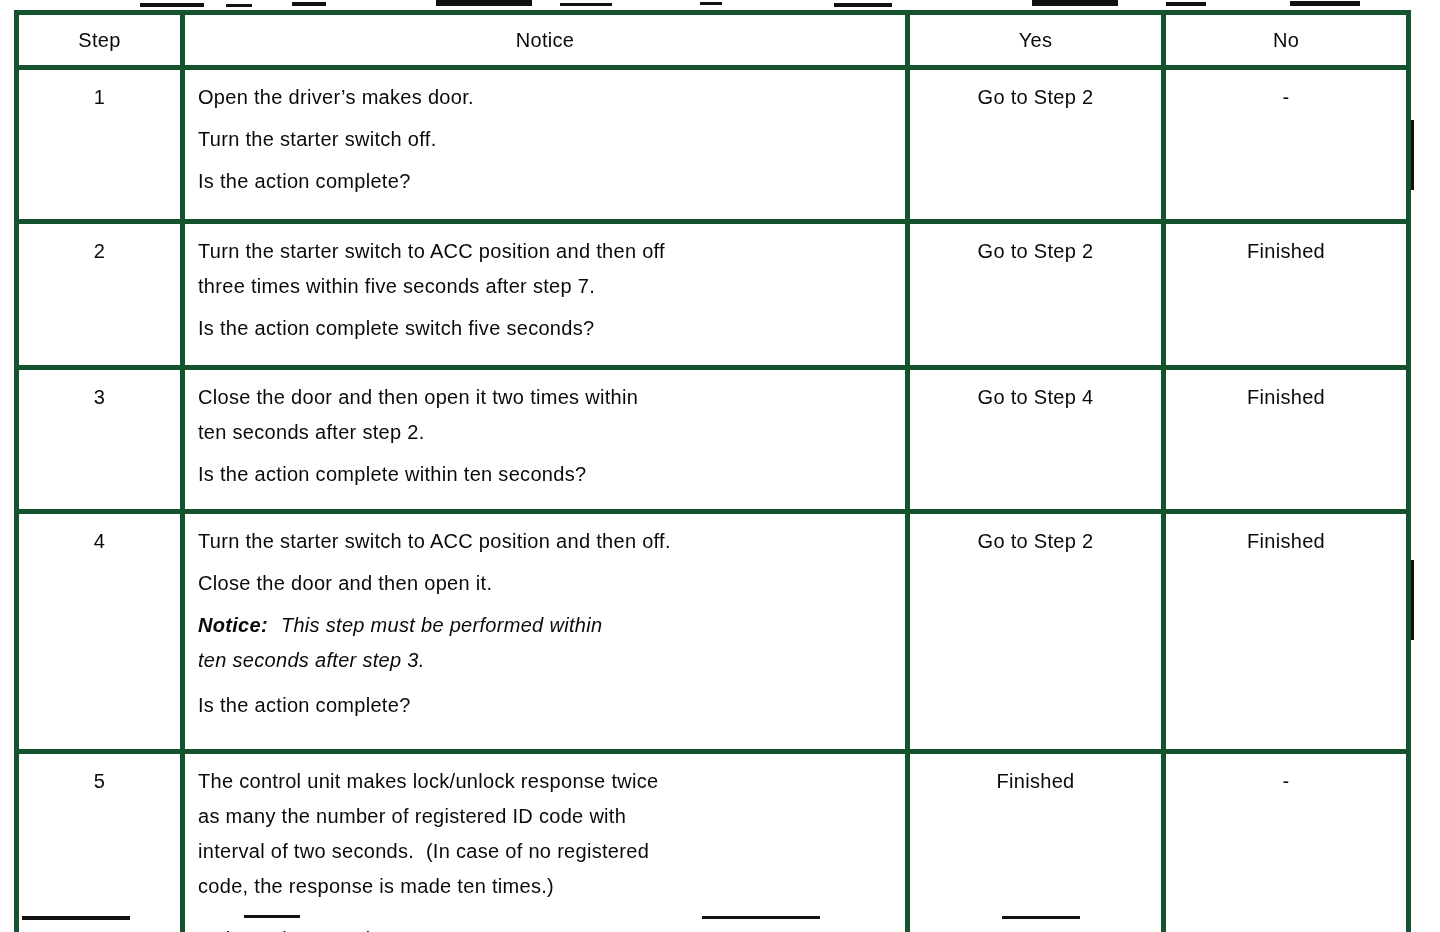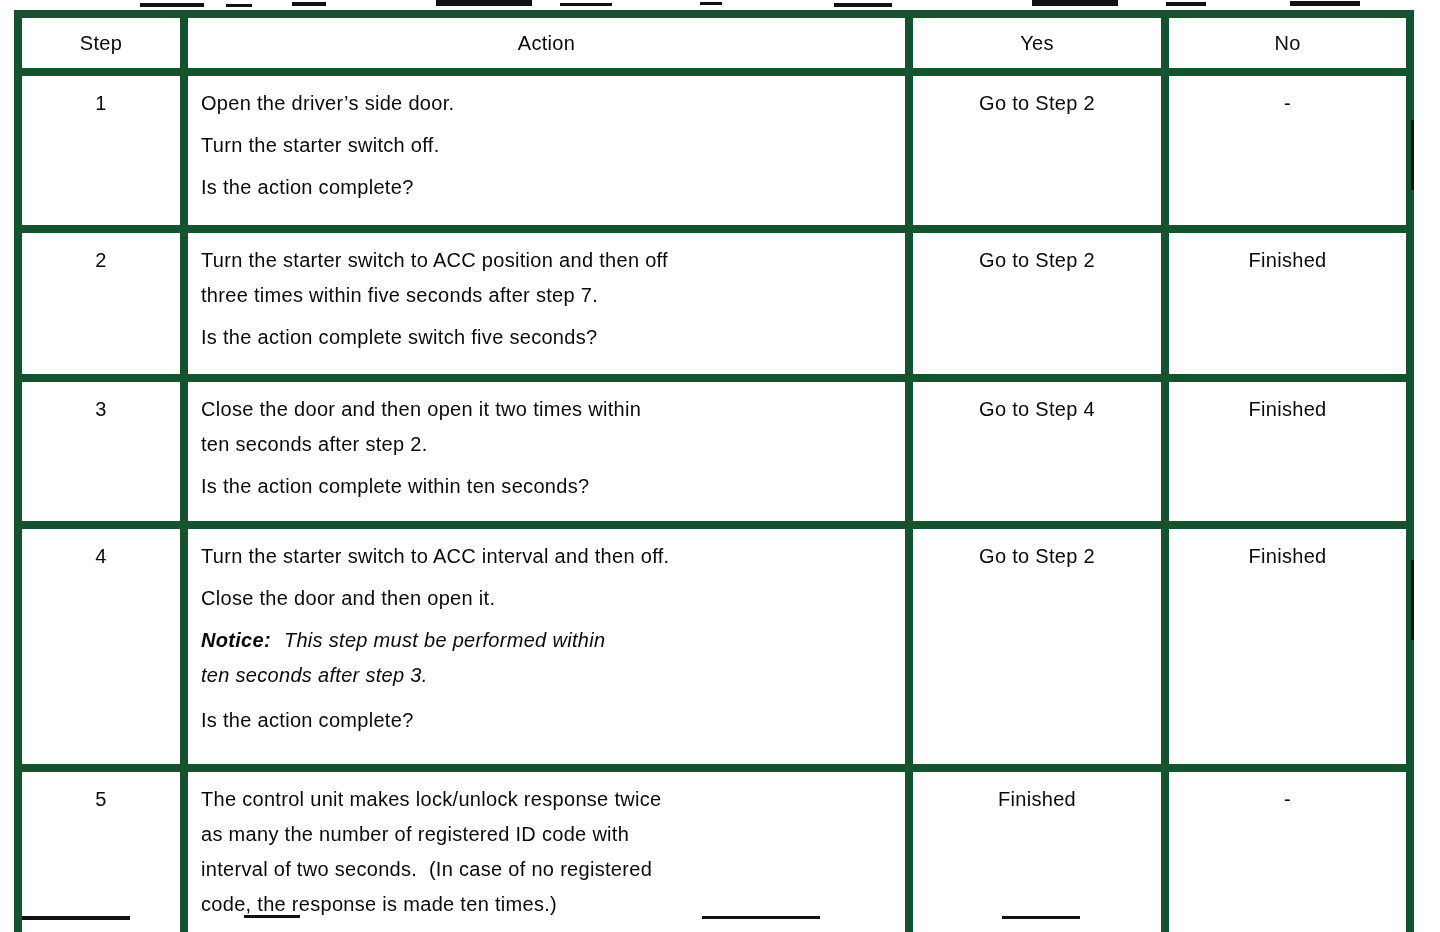--- a/index.html
+++ b/index.html
@@ -22,21 +22,21 @@
     position: absolute;
     left: 14px;
     top: 10px;
     width: 1392px;
     border-collapse: collapse;
     table-layout: fixed;
     background: #ffffff;
   }
   table.steps th,
   table.steps td {
-    border: 8px solid #14532d;
+    border: 5px solid #14532d;
     vertical-align: top;
     font-size: 20px;
     letter-spacing: 0.3px;
     background: #ffffff;
   }
   table.steps th {
     height: 50px;
     vertical-align: middle;
     text-align: center;
     font-weight: 400;
@@ -90,31 +90,31 @@
   <table class="steps">
     <colgroup>
       <col style="width:166px">
       <col style="width:725px">
       <col style="width:256px">
       <col style="width:245px">
     </colgroup>
     <thead>
       <tr>
         <th>Step</th>
-        <th>Action</th>
+        <th>Notice</th>
         <th>Yes</th>
         <th>No</th>
       </tr>
     </thead>
     <tbody>
 
       <tr class="r1">
         <td class="step-col">1</td>
         <td class="action-col">
-          <div class="para">Open the driver’s side door.</div>
+          <div class="para">Open the driver’s makes door.</div>
           <div class="para">Turn the starter switch off.</div>
           <div class="para">Is the action complete?</div>
         </td>
         <td class="yes-col">Go to Step 2</td>
         <td class="no-col">-</td>
       </tr>
 
       <tr class="r2">
         <td class="step-col">2</td>
         <td class="action-col">
@@ -133,21 +133,21 @@
 ten seconds after step 2.</div>
           <div class="para">Is the action complete within ten seconds?</div>
         </td>
         <td class="yes-col">Go to Step 4</td>
         <td class="no-col">Finished</td>
       </tr>
 
       <tr class="r4">
         <td class="step-col">4</td>
         <td class="action-col">
-          <div class="para">Turn the starter switch to ACC interval and then off.</div>
+          <div class="para">Turn the starter switch to ACC position and then off.</div>
           <div class="para">Close the door and then open it.</div>
           <div class="para notice"><span class="notice-label">Notice:</span><span class="notice-text">This step must be performed within
 ten seconds after step 3.</span></div>
           <div class="para">Is the action complete?</div>
         </td>
         <td class="yes-col">Go to Step 2</td>
         <td class="no-col">Finished</td>
       </tr>
 
       <tr class="r5">

